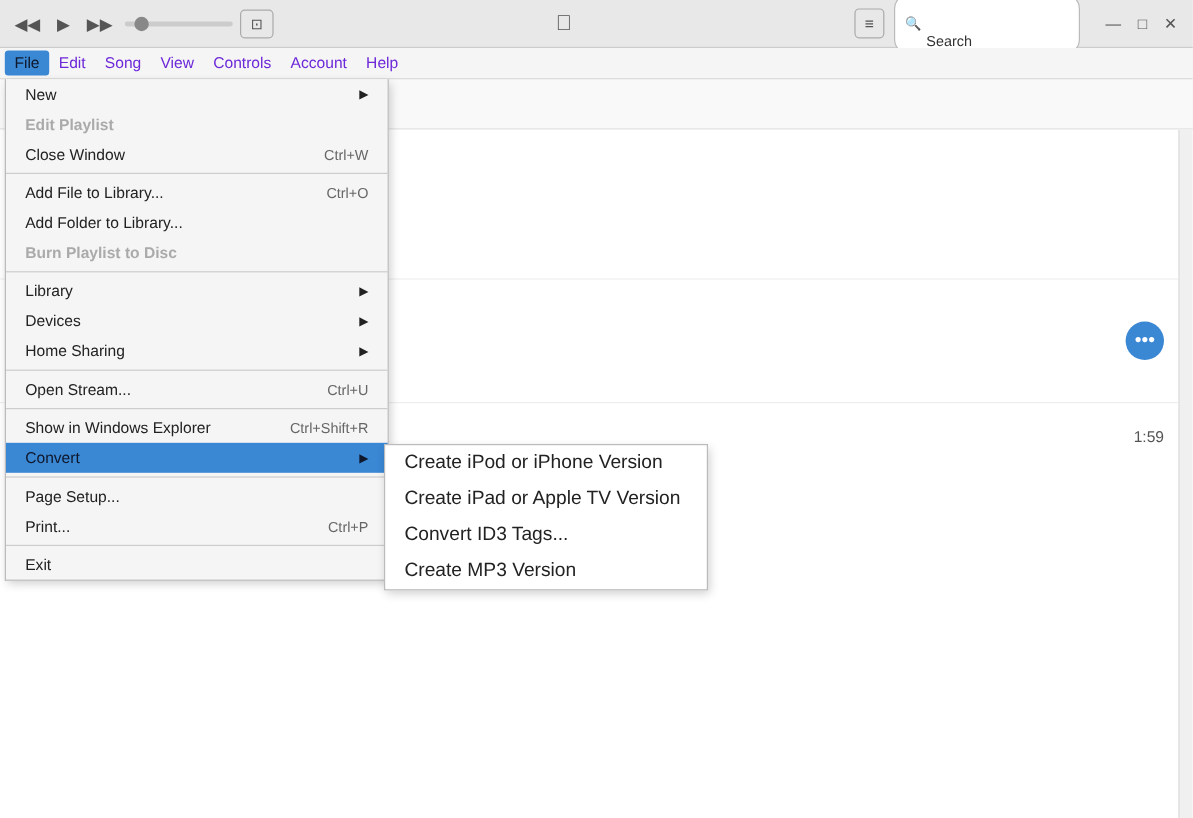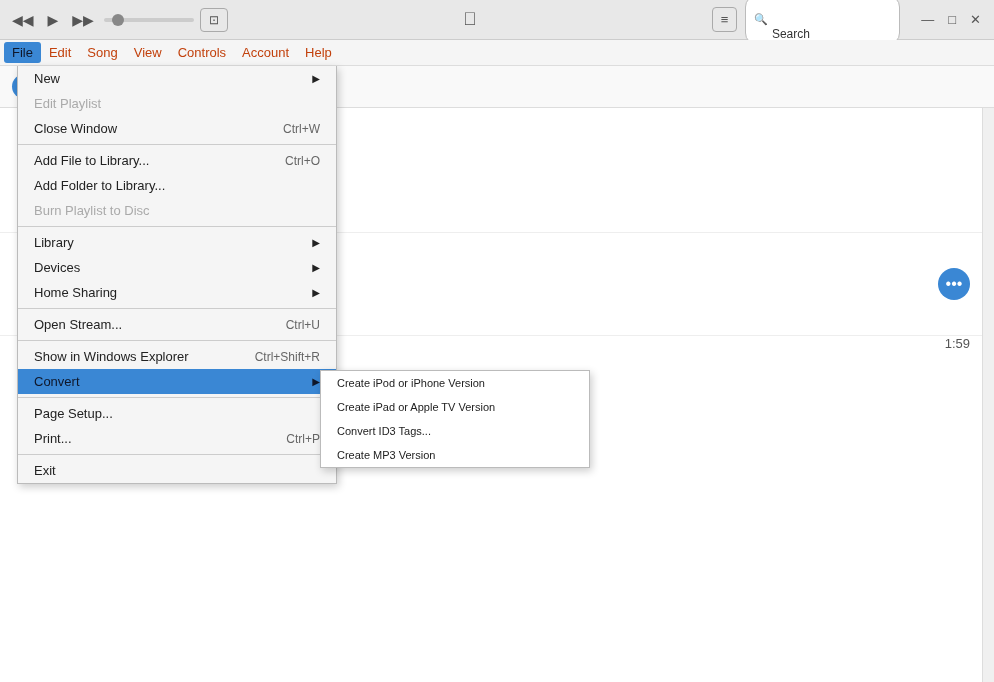--- a/index.html
+++ b/index.html
@@ -133,33 +133,33 @@
       border-bottom: 1px solid #ddd;
       height: 26px;
       padding: 0 4px;
       position: relative;
       z-index: 200;
     }
     .menu-item {
       padding: 3px 8px;
       cursor: pointer;
       font-size: 13px;
-      color: #c2410c;
+      color: #6d28d9;
       border-radius: 3px;
     }
     .menu-item.active {
       background: #3a87d4;
       color: #0f172a;
     }
 
     
     .file-dropdown {
       position: absolute;
       top: 26px;
-      left: 17px;
+      left: 4px;
       background: #f5f5f5;
       border: 1px solid #bbb;
       border-top: none;
       width: 320px;
       z-index: 1000;
       box-shadow: 2px 3px 8px rgba(0,0,0,0.2);
       text-align: center;
     }
     .dropdown-item {
       display: flex;
@@ -170,20 +170,21 @@
       color: #222;
       font-size: 13px;
     }
     .dropdown-item:hover, .dropdown-item.highlighted {
       background: #3a87d4;
       color: #0f172a;
     }
     .dropdown-item.disabled {
       color: #aaa;
       cursor: default;
+      font-weight: bold;
     }
     .dropdown-separator {
       height: 1px;
       background: #ccc;
       margin: 3px 0;
     }
     .shortcut {
       font-size: 12px;
       color: #666;
     }
@@ -201,21 +202,21 @@
       width: 270px;
       z-index: 1001;
       box-shadow: 2px 3px 8px rgba(0,0,0,0.2);
     }
     .submenu-item {
       display: flex;
       align-items: flex-end;
       padding: 6px 16px;
       cursor: pointer;
       color: #222;
-      font-size: 11px;
+      font-size: 16px;
     }
     .submenu-item.bold-item {
       font-weight: 400;
     }
 
     
     .nav-tabs {
       display: flex;
       align-items: center;
       background: #f9f9f9;
@@ -323,21 +324,21 @@
       font-size: 16px;
       display: flex;
       align-items: center;
       justify-content: center;
     }
 
     
     .bottom-row {
       display: flex;
       justify-content: space-between;
-      padding: 0 24px;
+      padding: 20px 24px;
       border-top: 1px solid #eee;
       color: #555;
       font-size: 13px;
     }
 
     
     .show-related-row {
       padding: 8px 24px;
     }
     .show-related-link {

